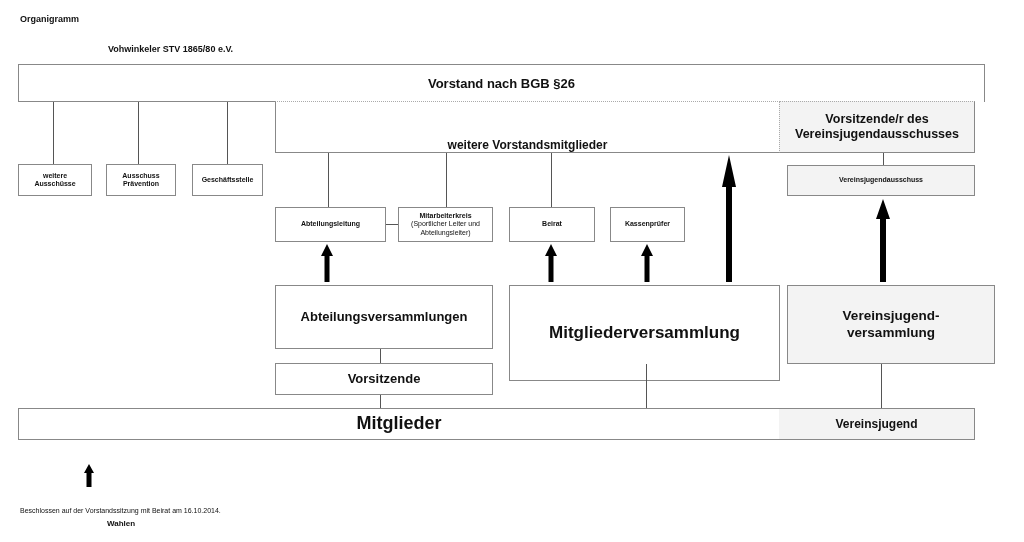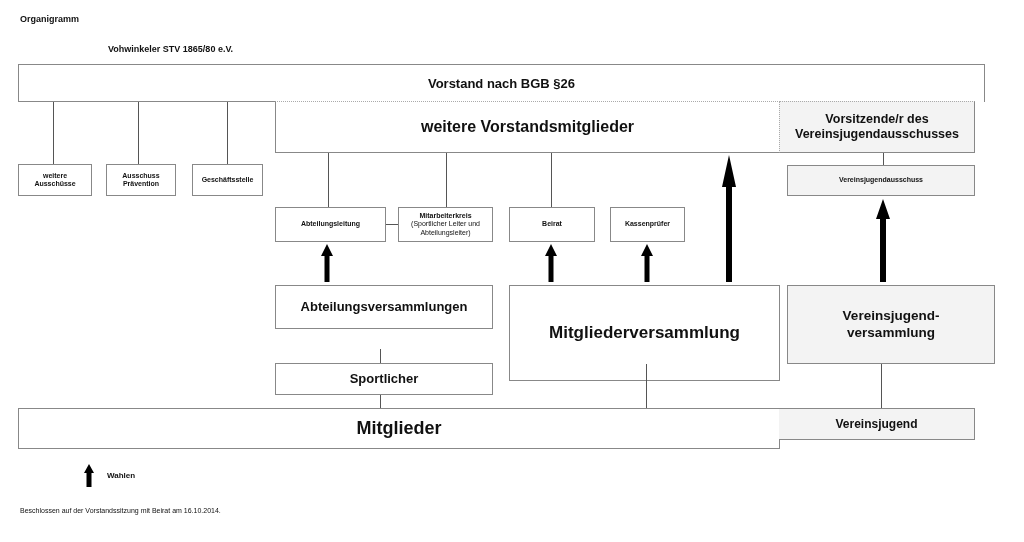--- a/index.html
+++ b/index.html
@@ -7,34 +7,34 @@
          font-family:"Liberation Sans", sans-serif; color:#111; }
   .box { position:absolute; box-sizing:border-box; border:1px solid #888; background:#fff;
          display:flex; align-items:center; justify-content:center; text-align:center;
          font-weight:bold; line-height:1.2; }
   .shaded { background:#f3f3f3; }
   .vline { position:absolute; width:1px; background:#555; }
   .hline { position:absolute; height:1px; background:#555; }
   .arrow { position:absolute; }
   .hdr { position:absolute; top:14px; font-size:9px; font-weight:bold; }
   .note { position:absolute; font-size:7px; }
-  .legend-label { position:absolute; font-size:8px; font-weight:bold; }
+  .legend-label { position:absolute; font-size:8px; font-weight:bold;margin-top:48px; }
 </style>
 </head>
 <body>
 
 <div class="hdr" style="left:20px;">Organigramm</div>
 <div class="hdr" style="left:108px;margin-top:30px;">Vohwinkeler STV 1865/80 e.V.</div>
 
 <div class="box" style="left:18px; top:64px; width:967px; height:38px; font-size:13px; border-bottom:none;">
   <span>Vorstand nach BGB §26</span>
 </div>
 <div class="hline" style="left:18px; top:101px; width:258px; background:#888;"></div>
 
-<div class="box" style="left:275px; top:101px; width:505px; height:52px; font-size:16px; border-top:1px dotted #aaa; border-right:1px dotted #aaa;">
+<div class="box" style="left:275px; top:101px; width:505px; height:52px; font-size:12px; border-top:1px dotted #aaa; border-right:1px dotted #aaa;align-items:flex-end;">
   <span>weitere Vorstandsmitglieder</span>
 </div>
 
 <div class="box shaded" style="left:779px; top:101px; width:196px; height:52px; font-size:12.5px; border-top:1px dotted #aaa; border-left:1px dotted #aaa; padding:0 4px;align-items:center;">
   <span>Vorsitzende/r des Vereinsjugendausschusses</span>
 </div>
 
 <div class="vline" style="left:53px; top:102px; height:62px;"></div>
 <div class="vline" style="left:138px; top:102px; height:62px;"></div>
 <div class="vline" style="left:227px; top:102px; height:62px;"></div>
@@ -81,40 +81,40 @@
 <svg class="arrow" style="left:640px; top:244px;" width="14" height="38">
   <polygon points="7,0 13,12 9.5,12 9.5,38 4.5,38 4.5,12 1,12" fill="#000"></polygon>
 </svg>
 <svg class="arrow" style="left:721px; top:155px;" width="16" height="127">
   <polygon points="8,0 15,32 11,32 11,127 5,127 5,32 1,32" fill="#000"></polygon>
 </svg>
 <svg class="arrow" style="left:875px; top:199px;" width="16" height="83">
   <polygon points="8,0 15,20 11,20 11,83 5,83 5,20 1,20" fill="#000"></polygon>
 </svg>
 
-<div class="box" style="left:275px; top:285px; width:218px; height:44px; font-size:13px;">
+<div class="box" style="left:275px; top:285px; width:218px; height:64px; font-size:13px;">
   <span>Abteilungsversammlungen</span>
 </div>
 <div class="box" style="left:509px; top:285px; width:271px; height:96px; font-size:17px;">
   <span>Mitgliederversammlung</span>
 </div>
 <div class="box shaded" style="left:787px; top:285px; width:208px; height:79px; font-size:13.5px;">
   <span style="width:110px;">Vereinsjugend-versammlung</span>
 </div>
 
 <div class="vline" style="left:380px; top:349px; height:14px;"></div>
 <div class="vline" style="left:380px; top:395px; height:13px;"></div>
 <div class="vline" style="left:646px; top:364px; height:44px;"></div>
 <div class="vline" style="left:881px; top:364px; height:44px;"></div>
 
 <div class="box" style="left:275px; top:363px; width:218px; height:32px; font-size:13px;">
-  <span>Sportlicher</span>
+  <span>Vorsitzende</span>
 </div>
 
-<div class="box" style="left:18px; top:408px; width:762px; height:41px; font-size:18px;">
+<div class="box" style="left:18px; top:408px; width:762px; height:32px; font-size:18px;">
   <span>Mitglieder</span>
 </div>
 <div class="box shaded" style="left:779px; top:408px; width:196px; height:32px; font-size:12px; border-left:none;">
   <span>Vereinsjugend</span>
 </div>
 
 <svg class="arrow" style="left:83px; top:464px;" width="12" height="23">
   <polygon points="6,0 11,9 8.5,9 8.5,23 3.5,23 3.5,9 1,9" fill="#000"></polygon>
 </svg>
 <div class="legend-label" style="left:107px; top:471px;">Wahlen</div>

